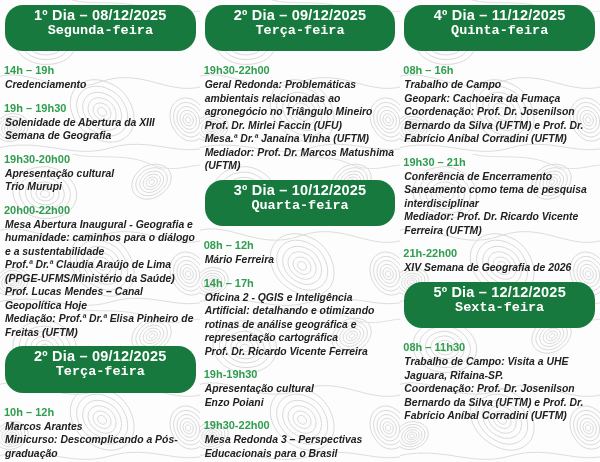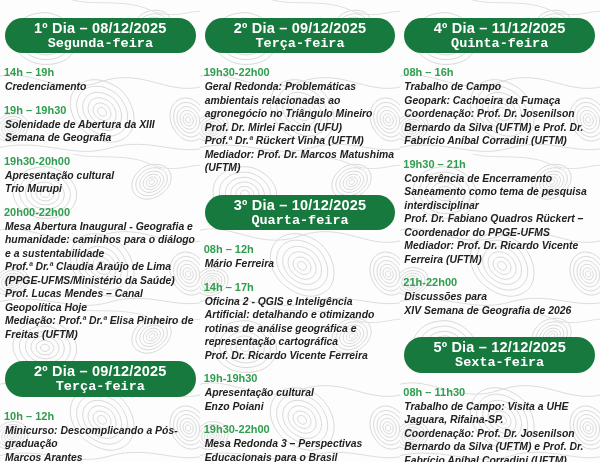--- a/index.html
+++ b/index.html
@@ -21,24 +21,24 @@
     position:relative;z-index:1;
     display:flex;gap:7px;
     padding:1px 4px;height:100%;
   }
   .column{flex:1 1 0;min-width:0;display:flex;flex-direction:column;}
   .day-header{
     background:var(--header-green);
     color:#ffffff;
     border-radius:18px;
     text-align:center;
-    padding:3px 6px 2px;
+    padding:3px 6px 13px;
     font-weight:bold;
     line-height:1.08;
-    margin:17px 1px 6px;
+    margin:4px 1px 6px;
   }
   .dh-l1{font-size:14.5px;letter-spacing:.2px;}
   .dh-l2{font-size:13.5px;font-family:Liberation Mono, monospace;}
   .event{margin-bottom:3px;}
   .time{
     color:var(--time-green);
     font-weight:bold;
     font-size:11px;
     margin:7px 0 2px;
   }
@@ -104,37 +104,37 @@
         <div class="line">Prof.ª Dr.ª Claudia Araújo de Lima (PPGE-UFMS/Ministério da Saúde)</div>
         <div class="line">Prof. Lucas Mendes – Canal Geopolítica Hoje</div>
         <div class="line">Mediação: Prof.ª Dr.ª Elisa Pinheiro de Freitas (UFTM)</div>
       </div>
       <div class="day-header">
         <div class="dh-l1">2º Dia – 09/12/2025</div>
         <div class="dh-l2">Terça-feira</div>
       </div>
       <div class="event">
         <div class="time">10h – 12h</div>
+        <div class="line">Marcos Arantes</div>
         <div class="line">Minicurso: Descomplicando a Pós-graduação</div>
-        <div class="line">Marcos Arantes</div>
       </div>
       <div class="event">
         <div class="time">14h – 17h</div>
       </div>
     </div>
     <div class="column">
       <div class="day-header">
         <div class="dh-l1">2º Dia – 09/12/2025</div>
         <div class="dh-l2">Terça-feira</div>
       </div>
       <div class="event">
         <div class="time">19h30-22h00</div>
         <div class="line">Geral Redonda:  Problemáticas ambientais relacionadas ao agronegócio no Triângulo Mineiro</div>
         <div class="line">Prof. Dr. Mirlei Faccin (UFU)</div>
-        <div class="line">Prof.ª Dr.ª Rückert Vinha (UFTM)</div>
+        <div class="line">Mesa.ª Dr.ª Janaína Vinha (UFTM)</div>
         <div class="line">Mediador: Prof. Dr. Marcos Matushima (UFTM)</div>
       </div>
       <div class="day-header">
         <div class="dh-l1">3º Dia – 10/12/2025</div>
         <div class="dh-l2">Quarta-feira</div>
       </div>
       <div class="event">
         <div class="time">08h – 12h</div>
         <div class="line">Mário Ferreira</div>
       </div>
@@ -161,26 +161,24 @@
       <div class="event">
         <div class="time">08h – 16h</div>
         <div class="line">Trabalho de Campo</div>
         <div class="line">Geopark: Cachoeira da Fumaça</div>
         <div class="line">Coordenação: Prof. Dr. Josenilson Bernardo da Silva (UFTM) e Prof. Dr. Fabrício Aníbal Corradini (UFTM)</div>
       </div>
       <div class="event">
         <div class="time">19h30 – 21h</div>
         <div class="line">Conferência de Encerramento</div>
         <div class="line">Saneamento como tema de pesquisa interdisciplinar</div>
-        <div class="line">Prof. Dr. Fabiano Quadros Rückert – Coordenador do PPGE-UFMS</div>
         <div class="line">Mediador: Prof. Dr. Ricardo Vicente Ferreira (UFTM)</div>
       </div>
       <div class="event">
         <div class="time">21h-22h00</div>
-        <div class="line">Discussões para</div>
         <div class="line">XIV Semana de Geografia de 2026</div>
       </div>
       <div class="day-header">
         <div class="dh-l1">5º Dia – 12/12/2025</div>
         <div class="dh-l2">Sexta-feira</div>
       </div>
       <div class="event">
         <div class="time">08h – 11h30</div>
         <div class="line">Trabalho de Campo: Visita a UHE Jaguara, Rifaina-SP.</div>
         <div class="line">Coordenação: Prof. Dr. Josenilson Bernardo da Silva (UFTM) e Prof. Dr. Fabrício Aníbal Corradini (UFTM)</div>

